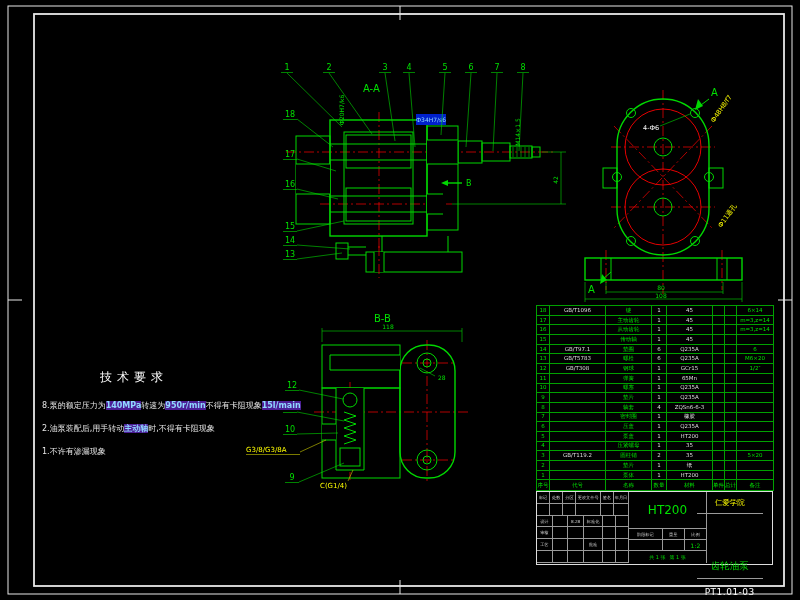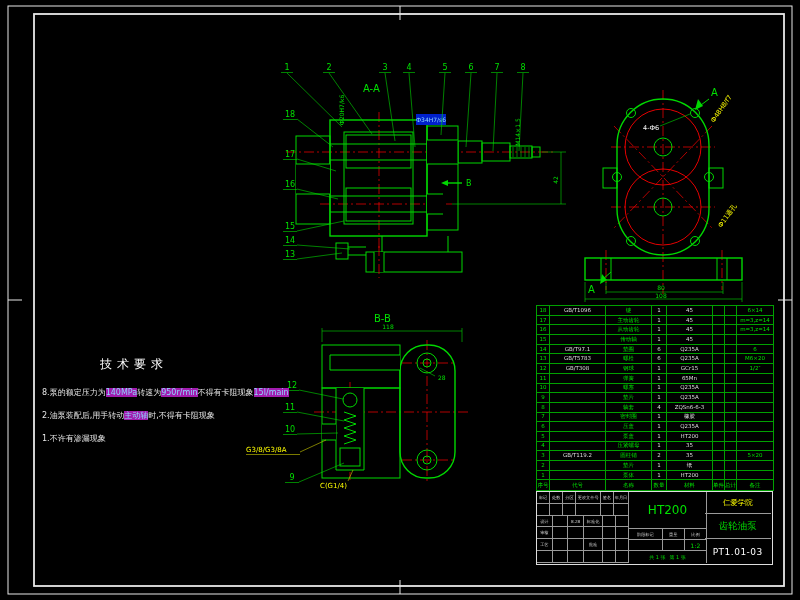--- a/index.html
+++ b/index.html
@@ -17,23 +17,23 @@
   .tg{fill:#00e000;font-size:8px;}
   .tg10{fill:#00e000;font-size:10px;}
   .tg6{fill:#00e000;font-size:6px;}
   .ty{fill:#ffff00;font-size:6.5px;}
   .ty7{fill:#ffff00;font-size:7px;}
   .tw{fill:#ffffff;font-size:6.5px;}
   .tcy{fill:#8fd8ff;font-size:6px;}
 
   
   #tech{left:42px;top:356px;width:270px;color:#e6e6e6;}
-  #tech .ttl{color:#ffffff;font-size:12px;letter-spacing:5px;margin:0 0 15px 58px;}
+  #tech .ttl{color:#ffffff;font-size:12px;letter-spacing:5px;margin:13px 0 15px 58px;}
   .tline{font-size:8px;line-height:10px;margin-bottom:13px;white-space:nowrap;}
-  .tline .hl{background:#a21caf;color:#8fd8ff;}
+  .tline .hl{background:#4c1d95;color:#8fd8ff;font-weight:bold;}
 
   
   #bom{left:536px;top:305px;width:237px;}
   #bom table{border-collapse:collapse;table-layout:fixed;width:237px;}
   #bom td,#bom th{border:0.5px solid #00a000;padding:0;height:8.7px;font-size:5.5px;line-height:7px;
     color:#00e000;text-align:center;overflow:hidden;white-space:nowrap;font-weight:normal;}
   #bom th{height:10px;color:#00e000;}
   #bom td.c1,#bom td.c3,#bom td.c4{color:#dedede;}
 
   
@@ -44,23 +44,23 @@
     display:flex;align-items:center;justify-content:center;white-space:nowrap;overflow:hidden;}
   .w13{width:13px;}.w25{width:25px;}.w15{width:15px;}.w20{width:20px;}.w16{width:16px;}
   #tb-mid{position:absolute;left:92px;top:0;width:78px;height:71px;}
   #tb-mat{height:36px;border-right:.5px solid #9a9a9a;border-bottom:.5px solid #9a9a9a;color:#00e000;font-size:12px;
     display:flex;align-items:center;justify-content:center;}
   .tb-mini{display:flex;height:11px;}
   .tb-mini>div{border-right:.5px solid #9a9a9a;border-bottom:.5px solid #9a9a9a;color:#cccccc;font-size:4.2px;
     display:flex;align-items:center;justify-content:center;overflow:hidden;}
   .mw34{width:34px;}.mw22{width:22px;}
   #tb-sheets{height:12px;border-right:.5px solid #9a9a9a;color:#00e000;font-size:5px;display:flex;align-items:center;justify-content:center;gap:4px;}
-  #tb-right{position:absolute;left:168px;top:0;width:65.5px;height:87px;}
+  #tb-right{position:absolute;left:160px;top:0;width:65.5px;height:87px;}
   #tb-org{height:21px;border-bottom:.5px solid #9a9a9a;color:#ffff00;font-size:7.5px;display:flex;align-items:center;justify-content:center;}
-  #tb-title{height:24px;border-bottom:.5px solid #9a9a9a;color:#00e000;font-size:9.5px;display:flex;align-items:center;justify-content:center;}
+  #tb-title{height:24px;border-bottom:.5px solid #9a9a9a;color:#00e000;font-size:9.5px;display:flex;align-items:center;justify-content:center;margin-top:40px;}
   #tb-no{height:25px;color:#ffffff;font-size:9px;display:flex;align-items:center;justify-content:center;letter-spacing:.5px;}
   .grnval{color:#00e000 !important;font-size:6px !important;}
 </style>
 </head>
 <body>
 
 <svg class="abs" width="800" height="600" viewBox="0 0 800 600" style="left:0;top:0;">
   <defs>
     <pattern id="h1" width="6" height="6" patternUnits="userSpaceOnUse" patternTransform="rotate(45)">
       <line x1="0" y1="0" x2="0" y2="6" stroke="#00b000" stroke-width="0.6"></line>

